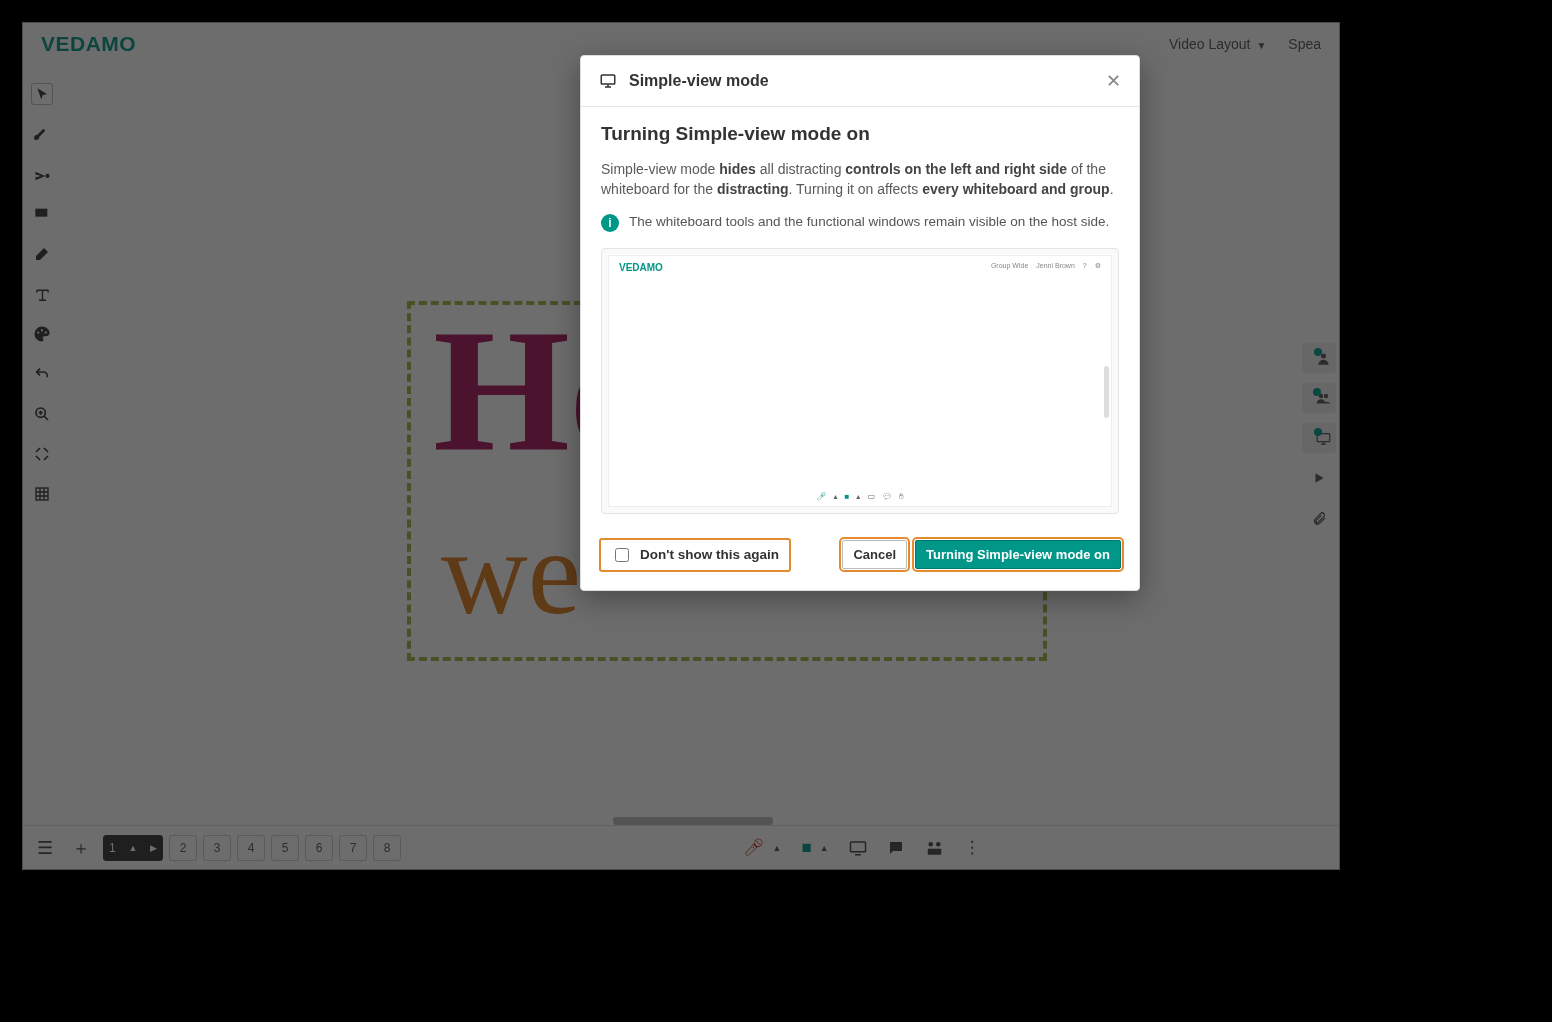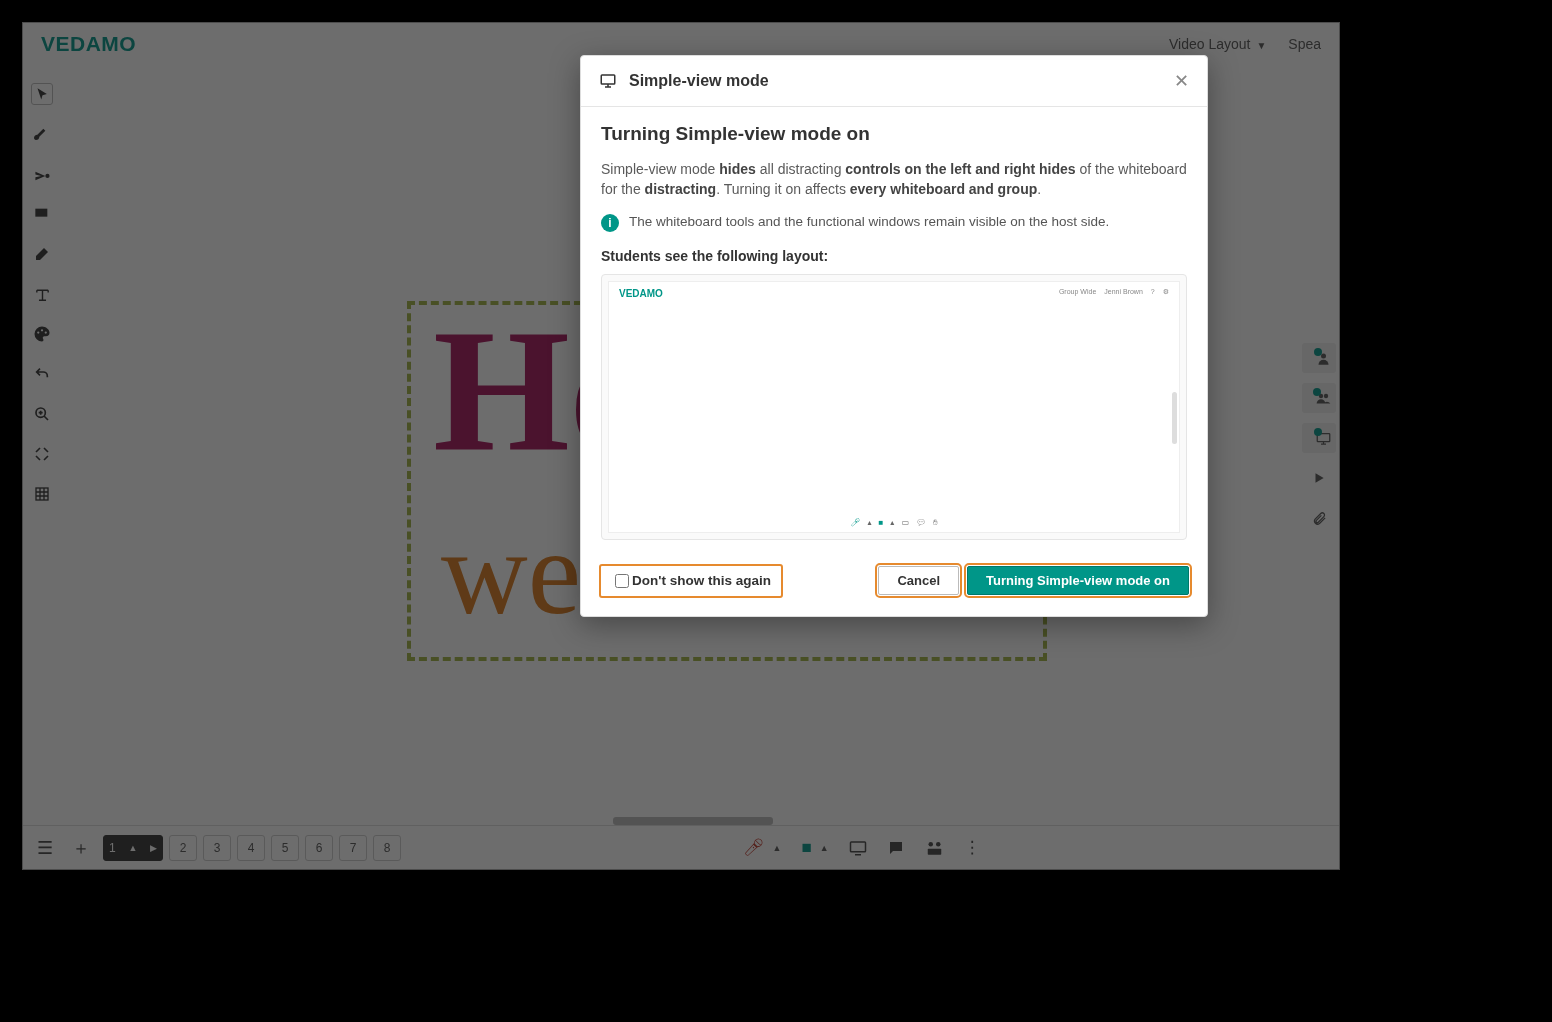--- a/index.html
+++ b/index.html
@@ -29,44 +29,44 @@
 .pages{display:flex;gap:6px}
 .page{width:28px;height:26px;border:1px solid #ccc;border-radius:3px;display:flex;align-items:center;justify-content:center;font-size:12px;color:#555;background:#fff}
 .page.active{background:#333;color:#fff;border-color:#333;width:60px;justify-content:space-between;padding:0 5px}
 .page.active .arr{font-size:9px}
 .bbar-ctrls{position:absolute;left:720px;display:flex;gap:20px;align-items:center;color:#444;font-size:17px}
 .bbar-ctrls .mic{color:#c0392b}
 .bbar-ctrls .cam{color:#009688}
 .bbar-ctrls .tiny-up{font-size:9px;color:#555;margin-left:-12px}
 .grab{position:absolute;bottom:44px;left:590px;width:160px;height:8px;background:#bbb;border-radius:3px}
 
-.modal{position:absolute;left:580px;top:55px;width:628px;background:#fff;border:1px solid #ddd;border-radius:4px;box-shadow:0 8px 30px rgba(0,0,0,.35)}
+.modal{position:absolute;left:580px;top:55px;width:560px;background:#fff;border:1px solid #ddd;border-radius:4px;box-shadow:0 8px 30px rgba(0,0,0,.35)}
 .m-head{display:flex;align-items:center;justify-content:space-between;padding:14px 18px;border-bottom:1px solid #e5e5e5}
 .m-title{display:flex;align-items:center;gap:12px;font-weight:700;color:#333;font-size:16px}
 .m-close{font-size:18px;color:#888;cursor:pointer}
 .m-body{padding:16px 20px 8px}
 .m-h2{font-weight:700;color:#333;font-size:19px;margin-bottom:14px}
 .m-p{font-size:14px;color:#5a5a5a;line-height:1.45;margin-bottom:14px}
 .m-p b{color:#444}
 .m-note{display:flex;align-items:flex-start;gap:10px;font-size:13.5px;color:#555;margin-bottom:16px}
 .m-note .ni{width:18px;height:18px;border-radius:50%;background:#009688;color:#fff;font-size:12px;display:flex;align-items:center;justify-content:center;font-weight:bold}
 .m-strong{font-weight:700;color:#333;font-size:14px;margin-bottom:10px}
 .m-preview{border:1px solid #e5e5e5;border-radius:4px;background:#fafafa;padding:6px;margin-bottom:4px}
 .mp-inner{background:#fff;border:1px solid #eee;height:252px;position:relative}
 .mp-logo{position:absolute;top:6px;left:10px;color:#009688;font-weight:800;font-size:10px}
 .mp-tr{position:absolute;top:6px;right:10px;display:flex;gap:8px;font-size:7px;color:#888}
 .mp-tr span{white-space:nowrap}
 .mp-scroll{position:absolute;right:2px;top:110px;width:5px;height:52px;background:#ddd;border-radius:3px}
 .mp-bb{position:absolute;bottom:4px;left:50%;transform:translateX(-50%);display:flex;gap:7px;font-size:8px;color:#666;align-items:center}
 .mp-bb .g{color:#009688}
 .m-foot{display:flex;align-items:center;justify-content:space-between;padding:12px 18px 18px}
-.dont{display:flex;align-items:center;gap:0;border:2px solid #e68a2e;border-radius:3px;padding:5px 10px;font-size:13.5px;font-weight:600;color:#333}
+.dont{display:flex;align-items:center;gap:8px;border:2px solid #e68a2e;border-radius:3px;padding:5px 10px;font-size:13.5px;font-weight:600;color:#333}
 .dont input{width:14px;height:14px}
 .m-actions{display:flex;gap:8px}
-.btn{font-size:13px;padding:6px 18px;font-weight:700;cursor:pointer}
+.btn{font-size:13px;padding:6px 10px;font-weight:700;cursor:pointer}
 .btn-cancel{background:#fff;color:#333;border:1px solid #bbb;outline:2px solid #e68a2e;outline-offset:1px;border-radius:2px}
 .btn-go{background:#009688;color:#fff;border:1px solid #00796b;outline:2px solid #e68a2e;outline-offset:1px;border-radius:2px}
 svg{display:block}
 </style>
 </head>
 <body>
 
 <div class="stage">
   <div class="photo-shadow"></div>
 
@@ -246,27 +246,26 @@
               <path d="M8 20h8M12 16v4"></path>
             </svg>
           </span>
         <span>Simple-view mode</span>
       </div>
       <div class="m-close">✕</div>
     </div>
     <div class="m-body">
       <div class="m-h2">Turning Simple-view mode on</div>
       <div class="m-p">
-        <span>Simple-view mode </span><b>hides</b><span> all distracting </span><b>controls on the left and right hides</b><span> of the whiteboard for the </span><b>distracting</b><span>. Turning it on affects </span><b>every whiteboard and group</b><span>.</span>
+        <span>Simple-view mode </span><b>hides</b><span> all distracting </span><b>controls on the left and right side</b><span> of the whiteboard for the </span><b>distracting</b><span>. Turning it on affects </span><b>every whiteboard and group</b><span>.</span>
       </div>
       <div class="m-note">
         <span class="ni">i</span>
         <span>The whiteboard tools and the functional windows remain visible on the host side.</span>
       </div>
-      <div class="m-strong">Students see the following layout:</div>
       <div class="m-preview">
         <div class="mp-inner">
           <div class="mp-logo">VEDAMO</div>
           <div class="mp-tr">
             <span>Group Wide</span>
             <span>Jenni Brown</span>
             <span>?</span>
             <span>⚙</span>
           </div>
           <div class="mp-scroll"></div>

